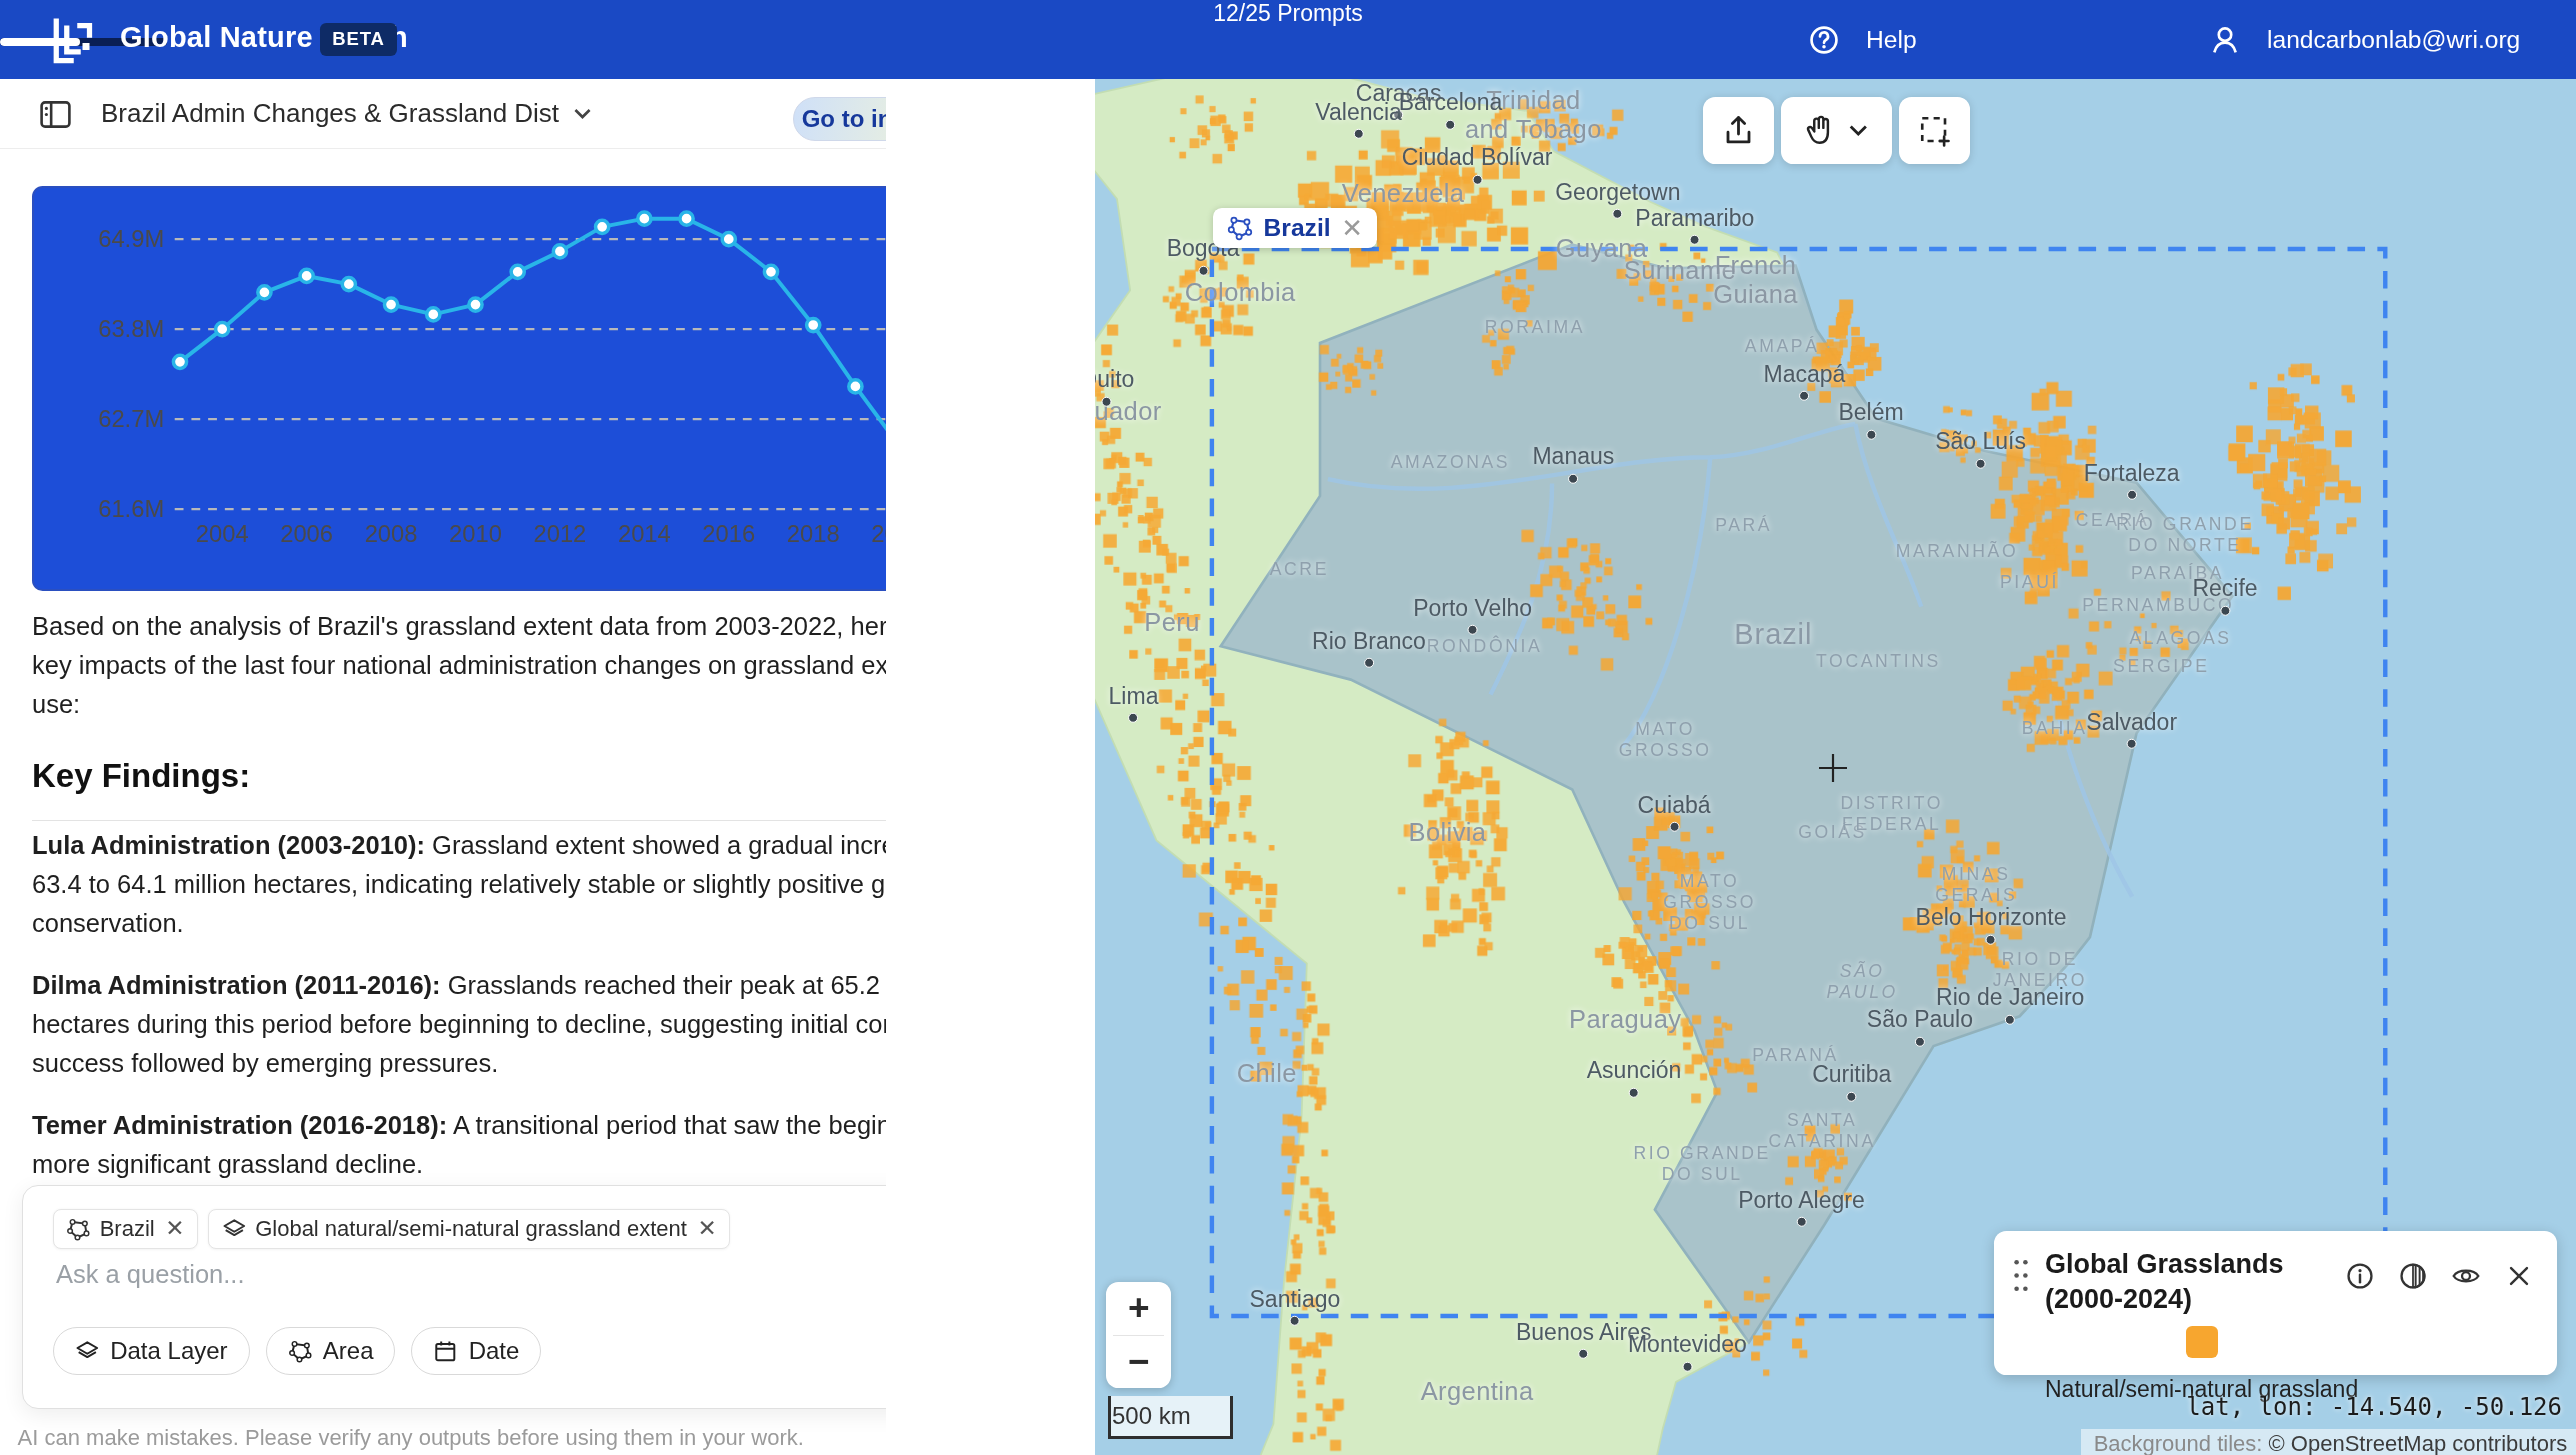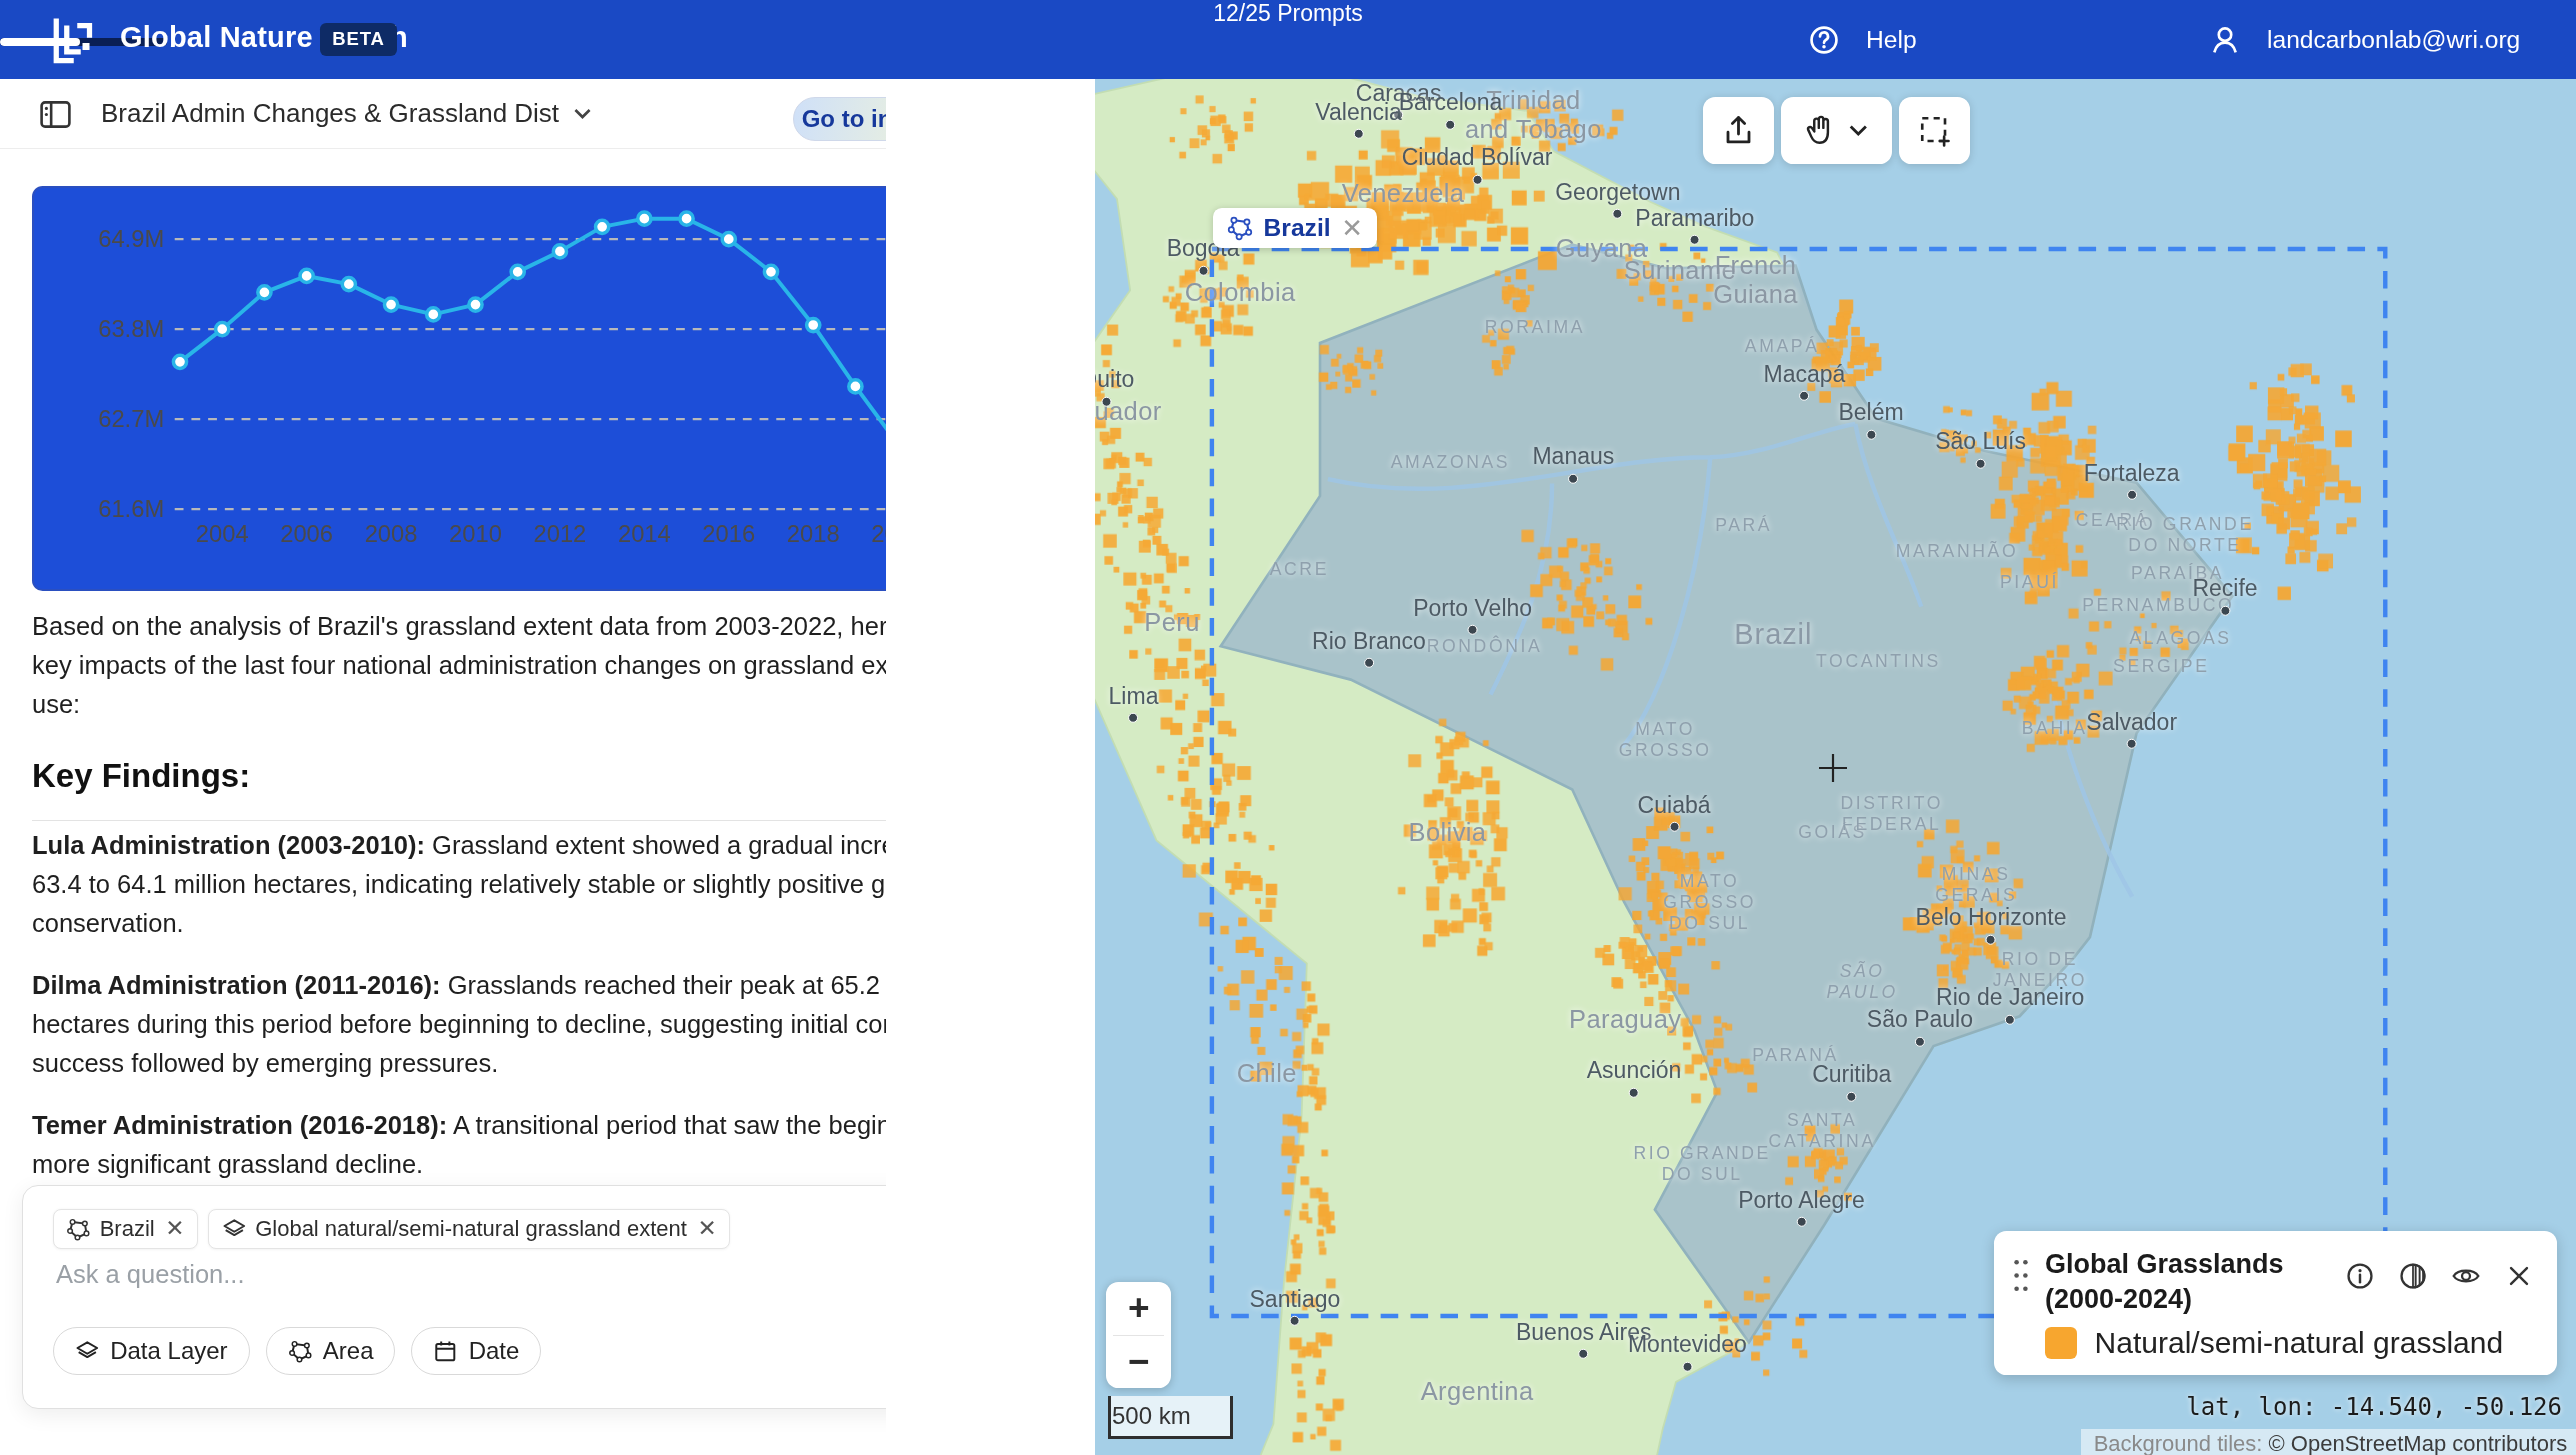--- a/index.html
+++ b/index.html
@@ -69,21 +69,21 @@
   #zoom-ctrl{position:absolute;left:11.4px;top:1203px;width:65px;height:106px;background:#fff;border-radius:12.3px;box-shadow:0 1.8px 8.8px rgba(0,0,0,.2);z-index:30;display:flex;flex-direction:column;}
   .zoom-b{flex:1;display:flex;align-items:center;justify-content:center;font-size:37px;font-weight:bold;color:#2b2b2b;cursor:pointer;}
   #zoom-div{height:0.9px;background:#e4e4e4;margin:0 7px;}
 
   #scale-bar{position:absolute;left:13px;top:1317px;width:118px;height:40px;background:rgba(255,255,255,.72);border:3.5px solid #2e2e2e;border-top:none;display:flex;align-items:center;padding-left:1px;font-size:24px;color:#333;z-index:30;}
 
   #layer-panel{position:absolute;left:899px;top:1152px;width:563px;height:144px;background:#fff;border-radius:12.3px;box-shadow:0 3.5px 14px rgba(0,0,0,.18);z-index:30;}
   #layer-title{position:absolute;left:51px;top:16px;width:308px;font-size:27px;font-weight:bold;color:#1b1b1b;line-height:35px;}
   #layer-icons{position:absolute;right:23px;top:30px;display:flex;gap:23px;color:#333;}
   #layer-icons .ic{width:30px;height:30px;cursor:pointer;}
-  #legend-row{position:absolute;left:51px;top:95px;display:flex;align-items:center;gap:17.6px;font-size:30px;color:#222;}
+  #legend-row{position:absolute;left:51px;top:95px;display:flex;align-items:center;gap:17.6px;font-size:23px;color:#222;flex-direction:column;}
   #legend-swatch{width:32px;height:32px;border-radius:6.2px;}
   #drag-dots{position:absolute;left:19.3px;top:26px;width:16px;height:37px;}
 
   #coords{position:absolute;right:14px;top:1314px;font-family:"DejaVu Sans Mono",monospace;font-size:24px;color:#1b1b1b;z-index:30;text-shadow:0 0 5.3px rgba(255,255,255,.9);}
   #attribution{position:absolute;right:0;top:1350px;background:rgba(255,255,255,.55);padding:1.8px 8.8px 3.5px 12.3px;font-size:22px;z-index:30;}
   #attribution .grey{color:#8a8a8a;}
   #attribution .dark{color:#3c3c3c;}
   #crosshair{position:absolute;left:738px;top:689px;width:35px;height:35px;transform:translate(-50%,-50%);z-index:25;}
 </style>
 </head>
@@ -261,20 +261,21 @@
             <span>Date</span>
           </div>
         </div>
       <div id="send-btn">
         <svg width="30" height="30" viewBox="0 0 34 34">
             <path d="M8 28 C8 16 12 11 24 10" fill="none" stroke="#fff" stroke-width="4" stroke-linecap="round"></path>
             <path d="M18 5 l7 5 -7 5" fill="none" stroke="#fff" stroke-width="4" stroke-linecap="round" stroke-linejoin="round"></path>
           </svg>
       </div>
     </div>
+    <div id="disclaimer">AI can make mistakes. Please verify any outputs before using them in your work.</div>
   </div>
 
   <div id="map">
     <svg id="map-svg" width="1481" height="1377" viewBox="0 0 1685 1566">
       <rect x="0" y="0" width="1685" height="1566" fill="#A5CFE7"></rect>
 
       <path d="M -60,30 L 194,-27 371,20 492,36 522,82 631,139 693,167 776,197 821,285 889,386 1013,423 1185,459 1294,588 1185,744 1132,976 1114,999 1052,1066 954,1100 830,1303 744,1437 661,1482 646,1535 620,1656 160,1656 164,1625 203,1530 215,1368 235,1182 241,1006 70,866 -78,529 -58,452 -13,316 40,240 25,136 Z" fill="#D5EBC4" stroke="#c3ddb2" stroke-width="2"></path>
 
       <path d="M 797,212 L 821,285 889,386 1013,423 1185,459 1294,588 1185,744 1132,976 1114,999 1052,1066 954,1100 830,1303 744,1437 637,1286 708,1152 682,1082 602,936 543,808 291,683 143,645 256,474 256,300 543,188 650,215 Z" fill="#A8C2CB" stroke="#8fb0bd" stroke-width="3" opacity="0.96"></path>
 

